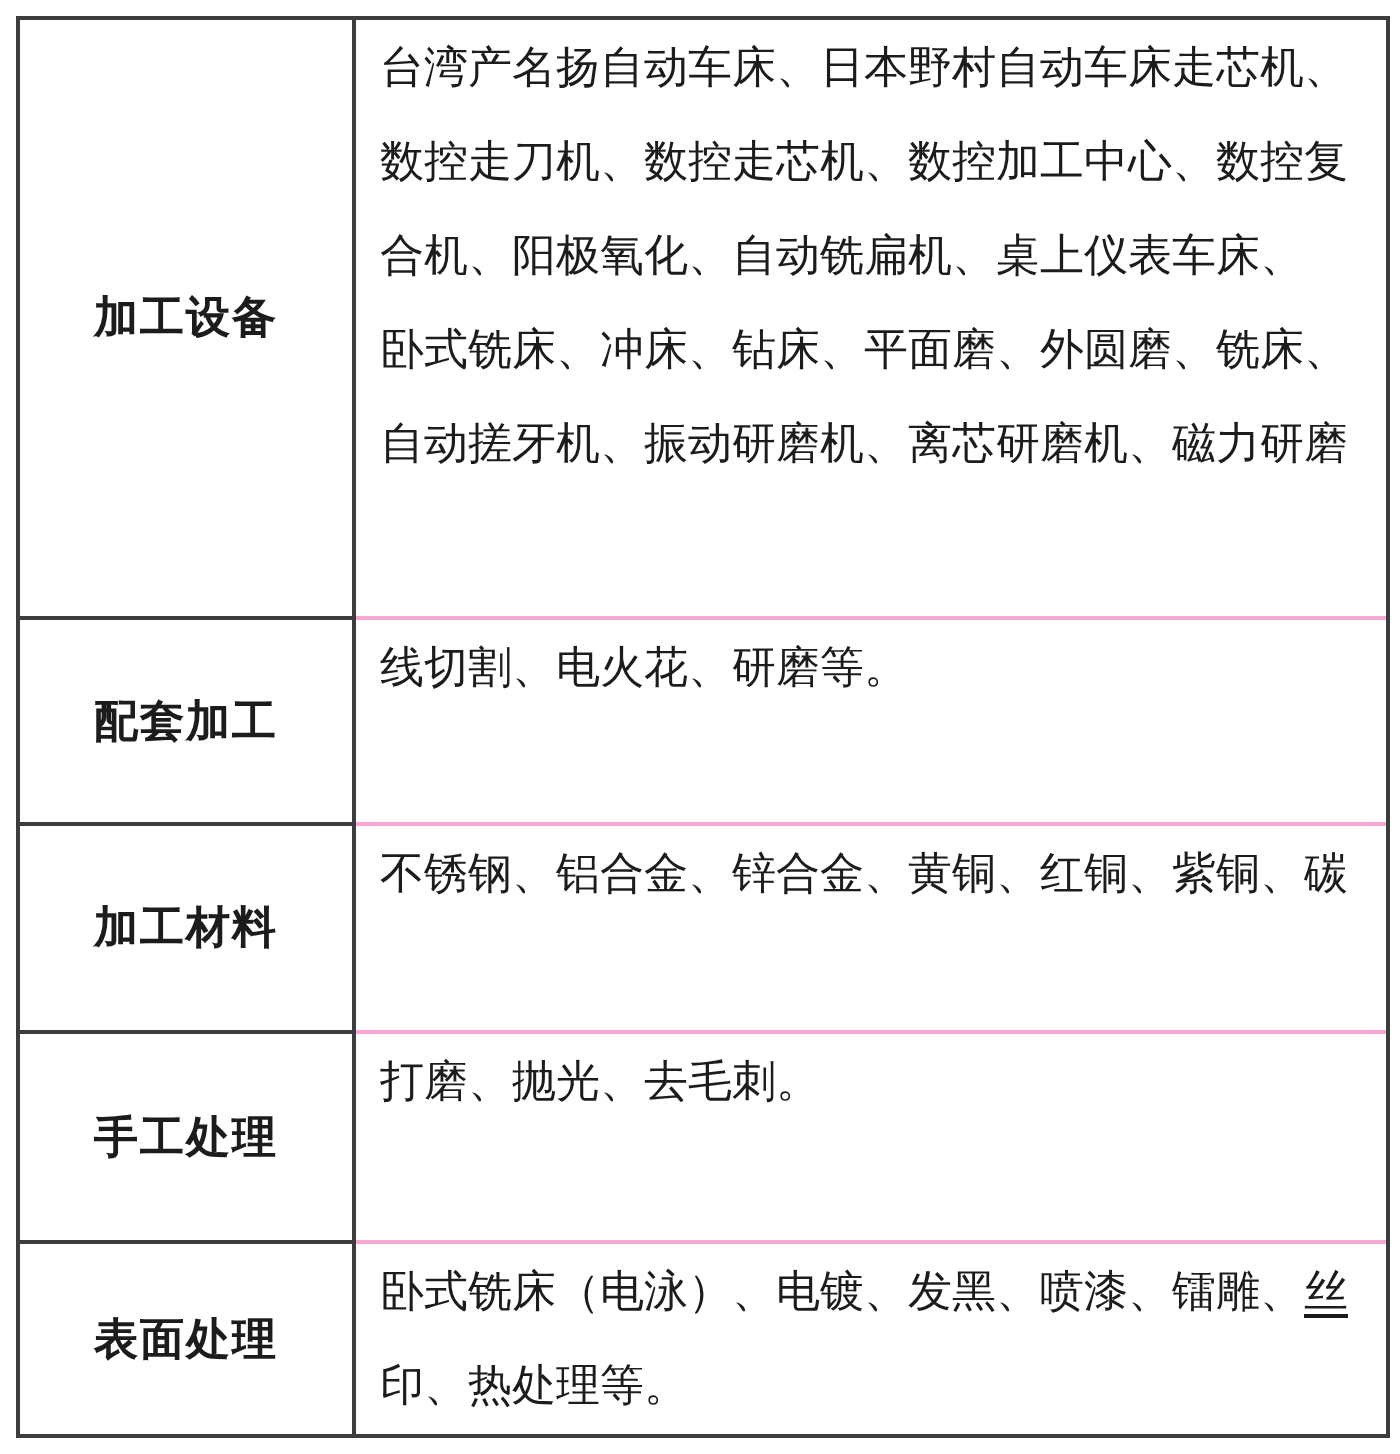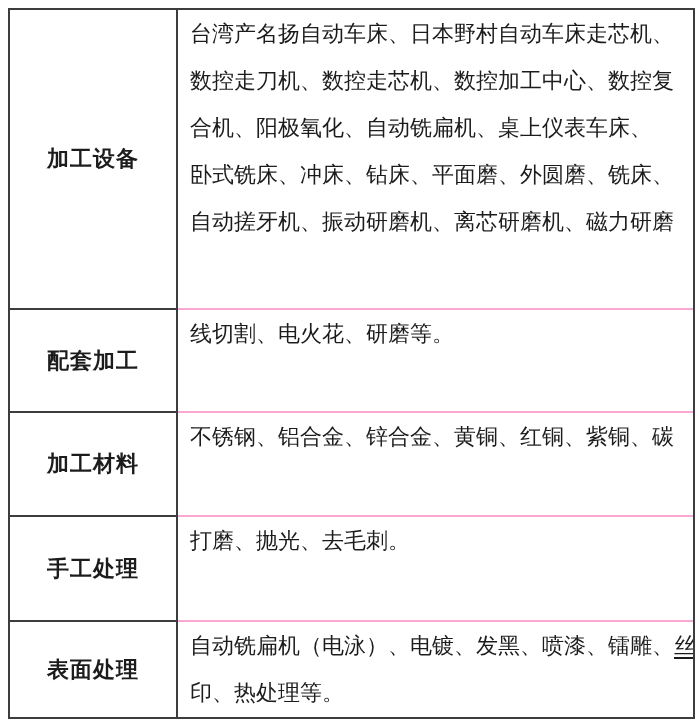--- a/index.html
+++ b/index.html
@@ -85,18 +85,18 @@
       <span class="ln">不锈钢、铝合金、锌合金、黄铜、红铜、紫铜、碳</span>
     </div>
 
     <div class="cell label-cell">手工处理</div>
     <div class="cell content-cell">
       <span class="ln">打磨、抛光、去毛刺。</span>
     </div>
 
     <div class="cell label-cell row-last">表面处理</div>
     <div class="cell content-cell row-last">
-      <span class="ln"><span>自动铣扁机（电泳）、电镀、发黑、喷漆、镭雕、</span><span class="u">丝</span></span>
+      <span class="ln"><span>卧式铣床（电泳）、电镀、发黑、喷漆、镭雕、</span><span class="u">丝</span></span>
       <span class="ln">印、热处理等。</span>
     </div>
 
   </div>
 </div>
 
 </body></html>

